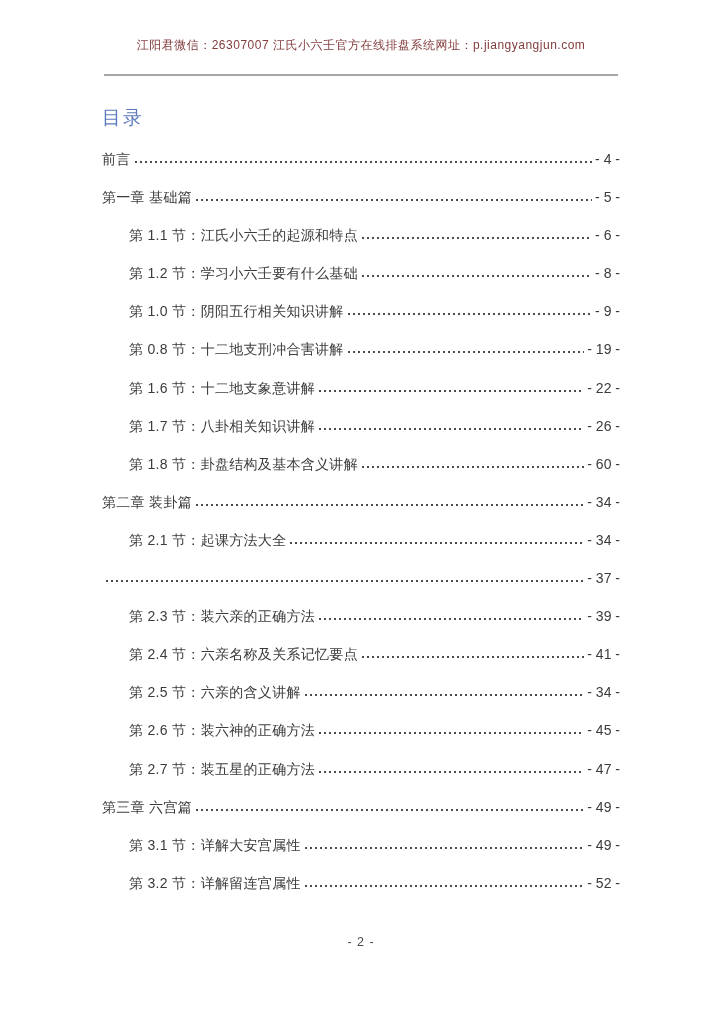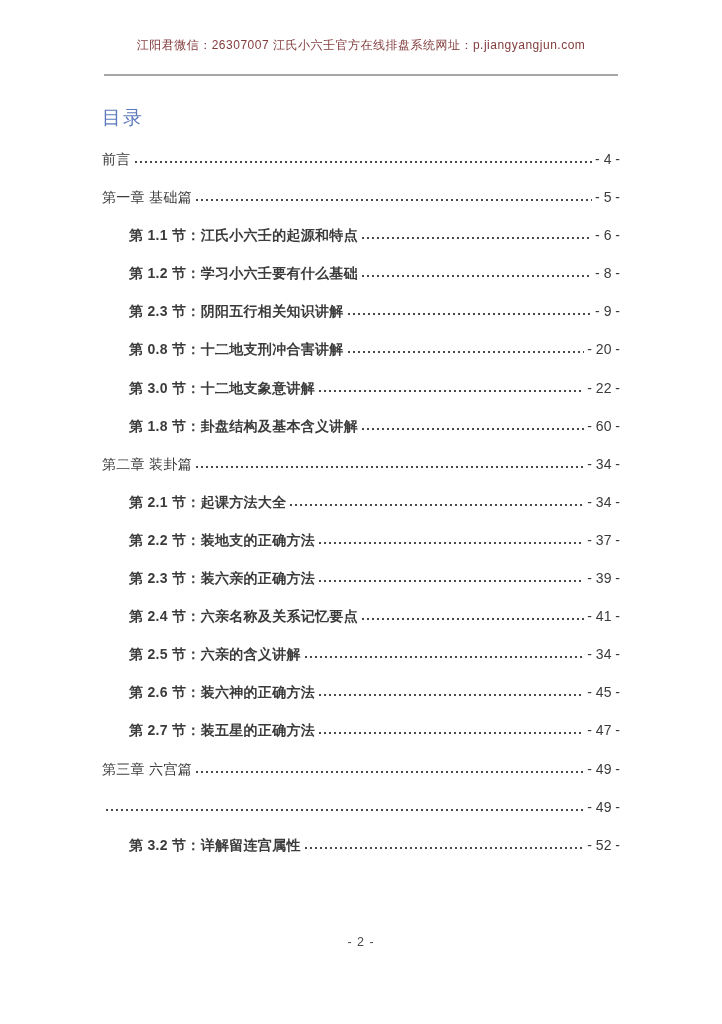--- a/index.html
+++ b/index.html
@@ -55,21 +55,20 @@
     font-size: 14px;
     color: var(--body-text, #3b3b3b);
     cursor: pointer;
   }
   .toc-row .toc-label {
     white-space: nowrap;
     letter-spacing: 0.3px;
   }
   .toc-row.level-1 .toc-label {
     padding-left: 27px;
-    font-weight: bold;
   }
   .toc-leader {
     flex: 1;
     height: 5px;
     margin: 0 3px;
     background-image: radial-gradient(circle at 2px 3px, #4a4a4a 1px, transparent 1.35px);
     background-size: 5px 5px;
     background-repeat: repeat-x;
     background-position: left bottom;
   }
@@ -117,51 +116,55 @@
     <span class="toc-label">第 1.1 节：江氏小六壬的起源和特点</span>
     <span class="toc-leader"></span>
     <span class="toc-page">- 6 -</span>
   </div>
       <div class="toc-row level-1">
     <span class="toc-label">第 1.2 节：学习小六壬要有什么基础</span>
     <span class="toc-leader"></span>
     <span class="toc-page">- 8 -</span>
   </div>
       <div class="toc-row level-1">
-    <span class="toc-label">第 2.3 节：阴阳五行相关知识讲解</span>
+    <span class="toc-label">第 1.0 节：阴阳五行相关知识讲解</span>
     <span class="toc-leader"></span>
     <span class="toc-page">- 9 -</span>
   </div>
       <div class="toc-row level-1">
     <span class="toc-label">第 0.8 节：十二地支刑冲合害讲解</span>
     <span class="toc-leader"></span>
-    <span class="toc-page">- 20 -</span>
-  </div>
-      <div class="toc-row level-1">
-    <span class="toc-label">第 3.0 节：十二地支象意讲解</span>
+    <span class="toc-page">- 19 -</span>
+  </div>
+      <div class="toc-row level-1">
+    <span class="toc-label">第 1.6 节：十二地支象意讲解</span>
     <span class="toc-leader"></span>
     <span class="toc-page">- 22 -</span>
   </div>
       <div class="toc-row level-1">
+    <span class="toc-label">第 1.7 节：八卦相关知识讲解</span>
+    <span class="toc-leader"></span>
+    <span class="toc-page">- 26 -</span>
+  </div>
+      <div class="toc-row level-1">
     <span class="toc-label">第 1.8 节：卦盘结构及基本含义讲解</span>
     <span class="toc-leader"></span>
     <span class="toc-page">- 60 -</span>
   </div>
       <div class="toc-row">
     <span class="toc-label">第二章 装卦篇</span>
     <span class="toc-leader"></span>
     <span class="toc-page">- 34 -</span>
   </div>
       <div class="toc-row level-1">
     <span class="toc-label">第 2.1 节：起课方法大全</span>
     <span class="toc-leader"></span>
     <span class="toc-page">- 34 -</span>
   </div>
       <div class="toc-row level-1">
-    <span class="toc-label">第 2.2 节：装地支的正确方法</span>
     <span class="toc-leader"></span>
     <span class="toc-page">- 37 -</span>
   </div>
       <div class="toc-row level-1">
     <span class="toc-label">第 2.3 节：装六亲的正确方法</span>
     <span class="toc-leader"></span>
     <span class="toc-page">- 39 -</span>
   </div>
       <div class="toc-row level-1">
     <span class="toc-label">第 2.4 节：六亲名称及关系记忆要点</span>
@@ -182,20 +185,21 @@
     <span class="toc-label">第 2.7 节：装五星的正确方法</span>
     <span class="toc-leader"></span>
     <span class="toc-page">- 47 -</span>
   </div>
       <div class="toc-row">
     <span class="toc-label">第三章 六宫篇</span>
     <span class="toc-leader"></span>
     <span class="toc-page">- 49 -</span>
   </div>
       <div class="toc-row level-1">
+    <span class="toc-label">第 3.1 节：详解大安宫属性</span>
     <span class="toc-leader"></span>
     <span class="toc-page">- 49 -</span>
   </div>
       <div class="toc-row level-1">
     <span class="toc-label">第 3.2 节：详解留连宫属性</span>
     <span class="toc-leader"></span>
     <span class="toc-page">- 52 -</span>
   </div>
     </div>
 

